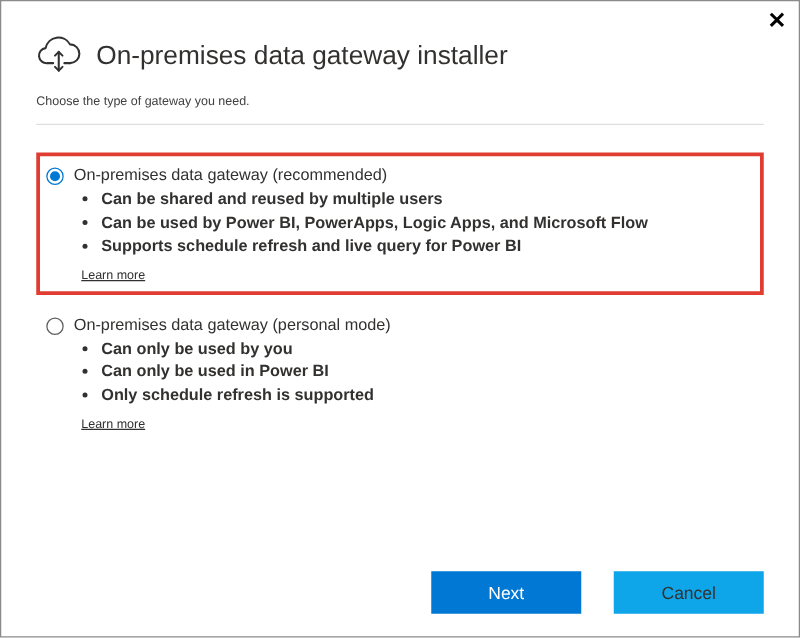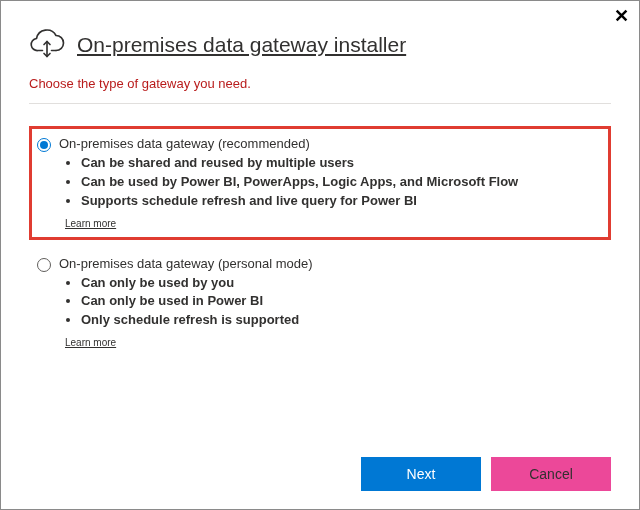--- a/index.html
+++ b/index.html
@@ -36,28 +36,27 @@
     }
     .header svg {
       width: 36px;
       height: 36px;
       flex-shrink: 0;
     }
     .title {
       font-size: 21px;
       font-weight: 400;
       color: #323130;
-      text-decoration: underline;
     }
     .subtitle-wrap {
       padding: 0 28px 8px 28px;
     }
     .subtitle {
-      font-size: 13px;
-      color: #b91c1c;
+      font-size: 10px;
+      color: #404040;
       padding-bottom: 6px;
     }
     .divider {
       border-bottom: 1px solid #e1dfdd;
       margin-top: 6px;
     }
     .options {
       padding: 14px 28px 0 28px;
     }
     .option-block {
@@ -123,36 +122,36 @@
       cursor: pointer;
       margin-left: 6px;
       display: inline-block;
       margin-top: 1px;
     }
     .footer {
       position: absolute;
       bottom: 18px;
       right: 28px;
       display: flex;
-      gap: 10px;
+      gap: 26px;
     }
     .btn {
       width: 120px;
       height: 34px;
       border: none;
       font-size: 14px;
       cursor: pointer;
       font-family: inherit;
     }
     .btn-primary {
       background: #0078d4;
       color: #fff;
     }
     .btn-secondary {
-      background: #ec4899;
+      background: #0ea5e9;
       color: #323130;
     }
   </style>
 </head>
 <body>
 
 <div class="close-btn">✕</div>
 
 <div class="header">
   <span>

